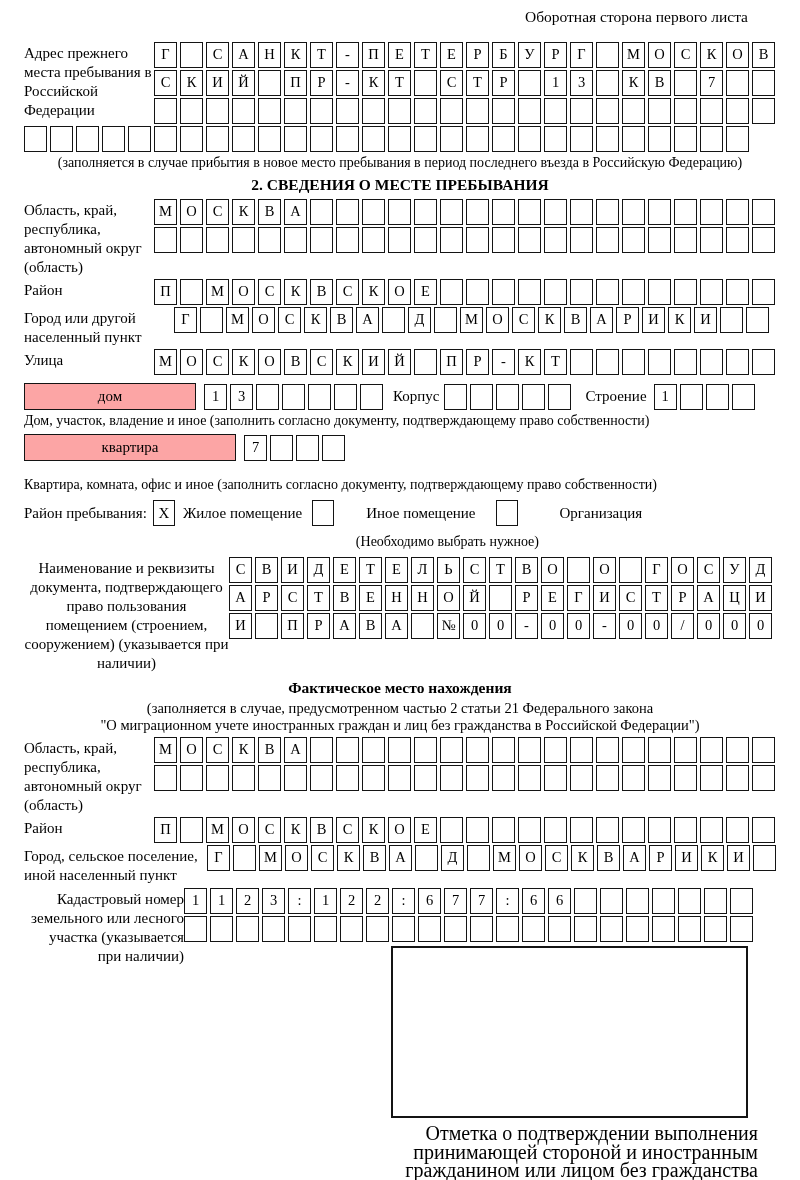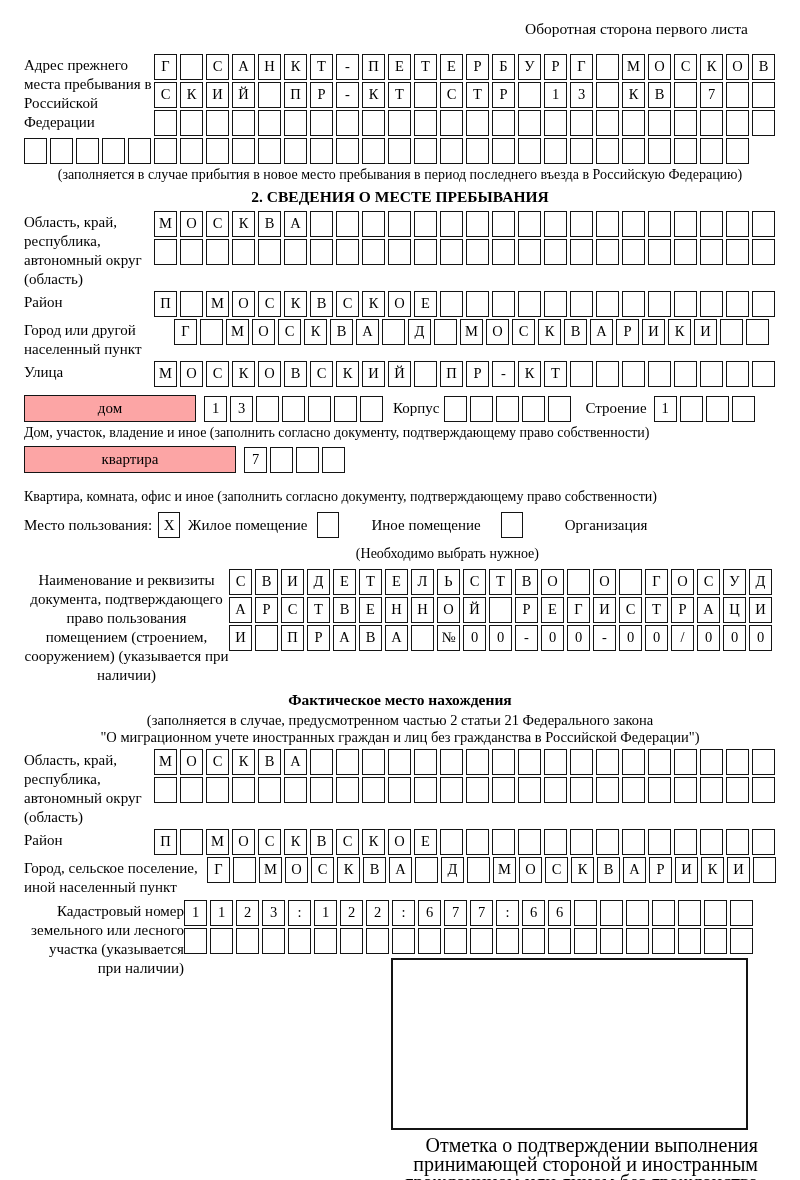--- a/index.html
+++ b/index.html
@@ -3,21 +3,21 @@
 <meta charset="utf-8">
 <style>
   * { box-sizing: border-box; margin: 0; padding: 0; }
   html,body { width: 800px; height: 1180px; }
   body {
     background: #ffffff;
     color: #000;
     font-family: "Liberation Serif", "DejaVu Serif", serif;
     overflow: hidden;
   }
-  .sheet { width: 800px; height: 960px; padding: 20px 24px 0 24px; }
+  .sheet { width: 800px; height: 960px; padding: 8px 24px 0 24px; }
 
   .hdr { text-align: right; padding-right: 28px; font-size: 15.5px; }
 
   .field { display: flex; align-items: flex-start; }
   .flabel { flex: none; font-size: 15px; line-height: 19px; padding-top: 2px; }
   .w130 { width: 130px; }
   .w150 { width: 150px; }
   .w183 { width: 183px; }
   .w160 { width: 160px; text-align: right; }
   .w205 { width: 205px; }
@@ -381,21 +381,21 @@
     <div class="cells" style="margin-left:8px">
         <span class="cell">7</span>
         <span class="cell"></span>
         <span class="cell"></span>
         <span class="cell"></span>
       </div>
   </div>
   <div class="cap aptcap">Квартира, комната, офис и иное (заполнить согласно документу, подтверждающему право собственности)</div>
 
   <div class="stayrow">
-    <span>Место пользования:</span>
+    <span>Район пребывания:</span>
     <span class="ckbox" style="margin-left:6px">X</span>
     <span style="margin-left:8px">Жилое помещение</span>
     <span class="ckbox" style="margin-left:10px"></span>
     <span style="margin-left:32px">Иное помещение</span>
     <span class="ckbox" style="margin-left:20px"></span>
     <span style="margin-left:42px">Организация</span>
   </div>
   <div class="cap staycap">(Необходимо выбрать нужное)</div>
 
   <div class="field f-doc">

